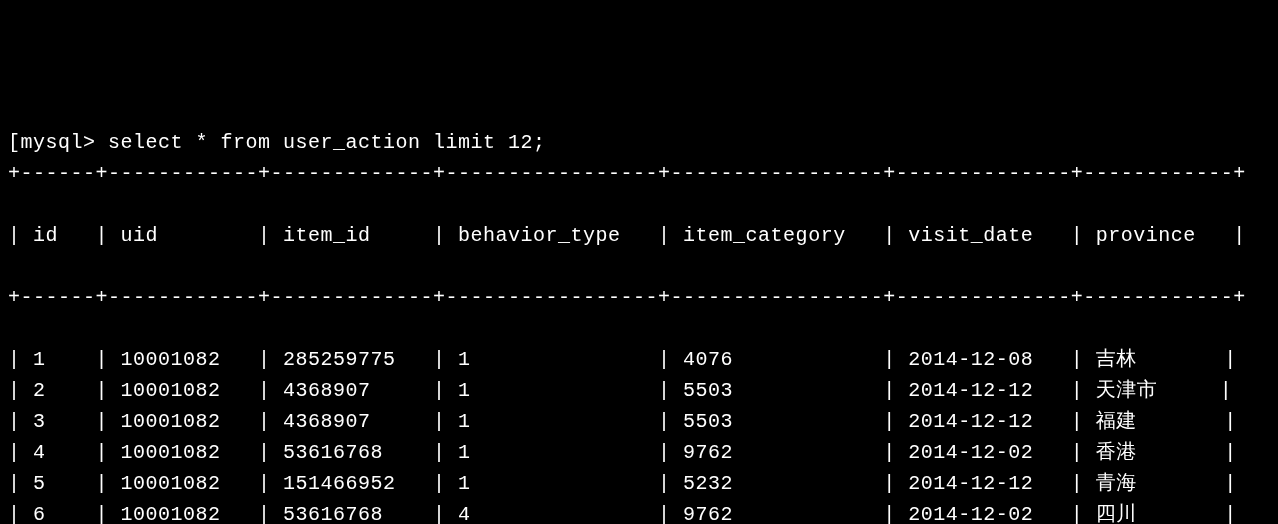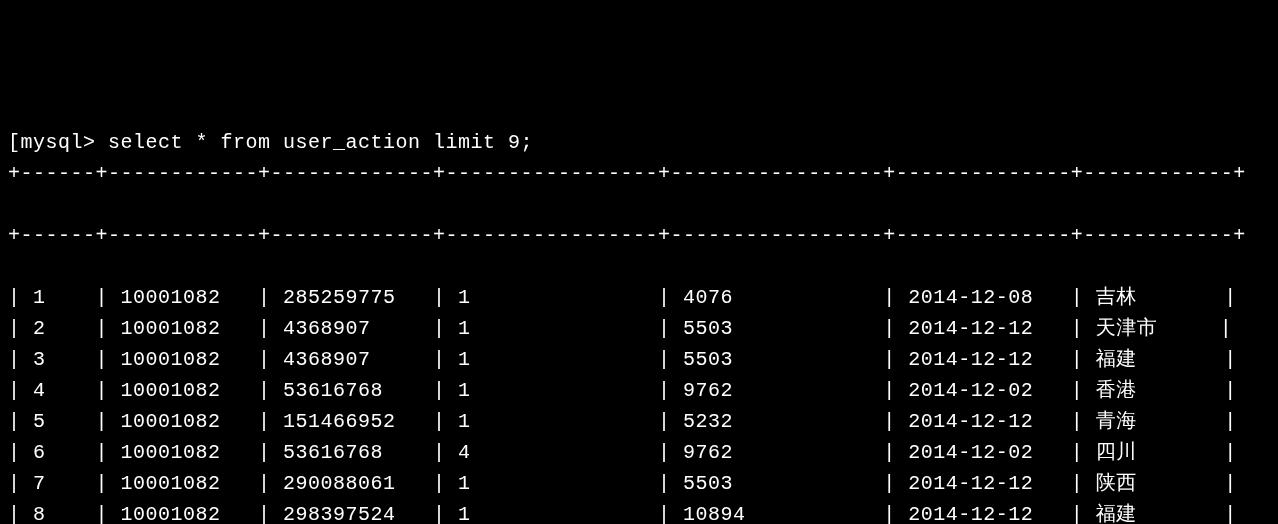--- a/index.html
+++ b/index.html
@@ -20,22 +20,23 @@
     }
     .terminal {
       display: block;
     }
   </style>
 </head>
 <body>
 
 
 
-<div class="terminal"><span>[</span><span>mysql&gt;</span> <span>select * from user_action limit 9;</span>
+<div class="terminal"><span>[</span><span>mysql&gt;</span> <span>select * from user_action limit 12;</span>
 <div id="border-line">+------+------------+-------------+-----------------+-----------------+--------------+------------+</div>
+<div id="header-line">| id   | uid        | item_id     | behavior_type   | item_category   | visit_date   | province   |</div>
 <div id="border-line-2">+------+------------+-------------+-----------------+-----------------+--------------+------------+</div>
 <div id="rows-container">| 1    | 10001082   | 285259775   | 1               | 4076            | 2014-12-08   | 吉林       |
 | 2    | 10001082   | 4368907     | 1               | 5503            | 2014-12-12   | 天津市     |
 | 3    | 10001082   | 4368907     | 1               | 5503            | 2014-12-12   | 福建       |
 | 4    | 10001082   | 53616768    | 1               | 9762            | 2014-12-02   | 香港       |
 | 5    | 10001082   | 151466952   | 1               | 5232            | 2014-12-12   | 青海       |
 | 6    | 10001082   | 53616768    | 4               | 9762            | 2014-12-02   | 四川       |
 | 7    | 10001082   | 290088061   | 1               | 5503            | 2014-12-12   | 陕西       |
 | 8    | 10001082   | 298397524   | 1               | 10894           | 2014-12-12   | 福建       |
 | 9    | 10001082   | 32104252    | 1               | 6513            | 2014-12-12   | 安徽       |

